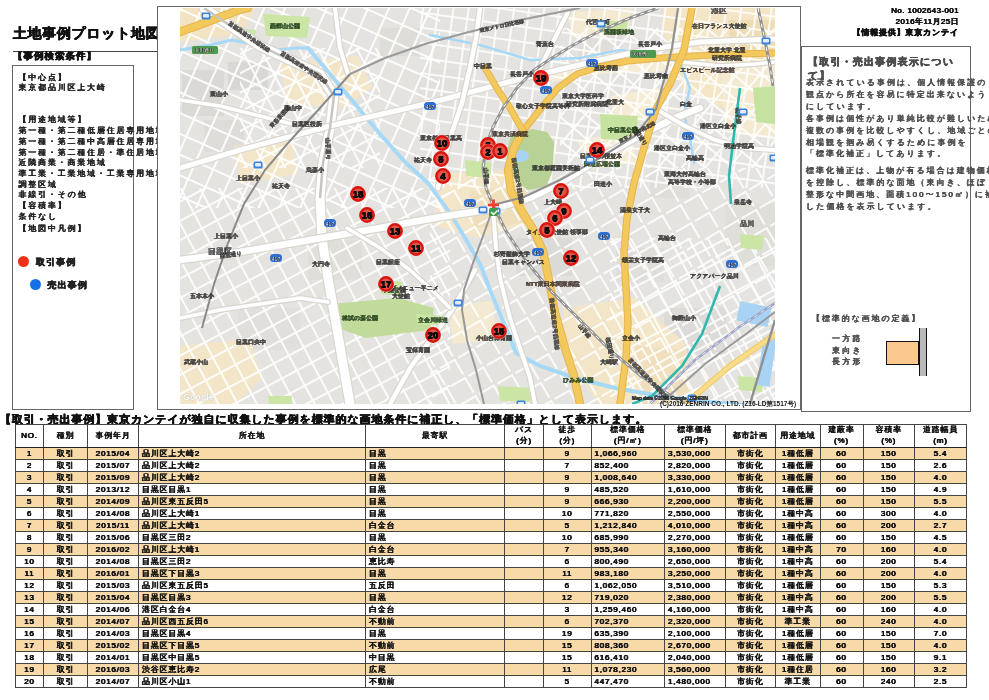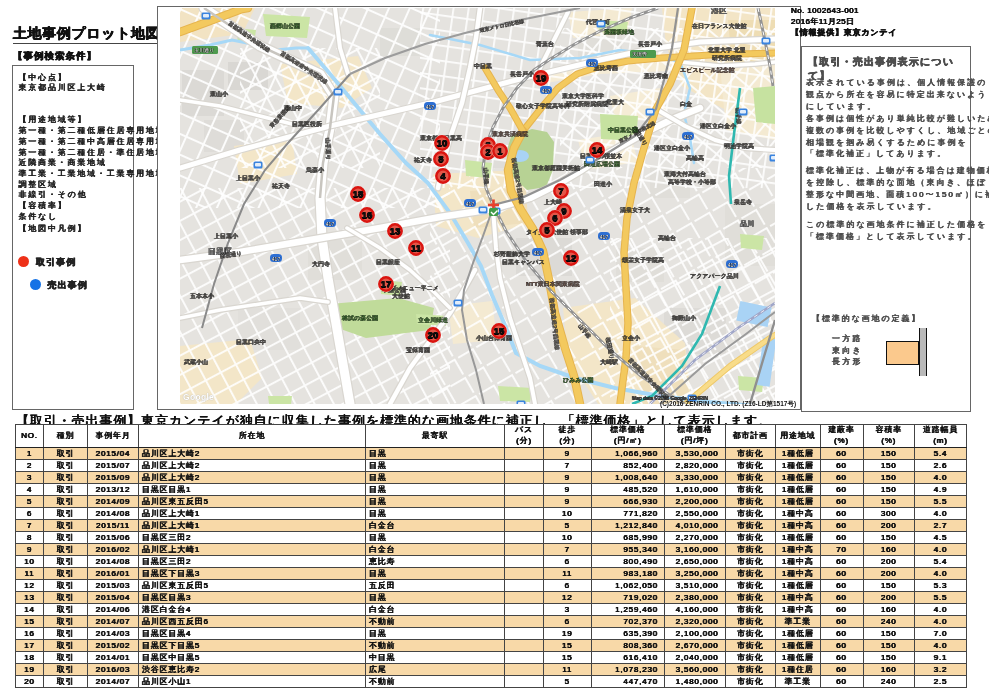--- a/index.html
+++ b/index.html
@@ -1,41 +1,41 @@
 <!DOCTYPE html>
 <html><head><meta charset="utf-8"><style>
 * {margin:0;padding:0;box-sizing:border-box;text-shadow:0.4px 0 0 currentColor,-0.4px 0 0 currentColor,0 0.4px 0 currentColor}
 html,body {width:989px;height:700px;background:#fff;font-family:"Liberation Sans",sans-serif;position:relative;overflow:hidden}
 .abs {position:absolute}
 #title {left:13px;top:25px;font-size:14px;font-weight:bold;letter-spacing:0.6px;color:#111}
-#title u {text-decoration:none;border-bottom:1.5px solid #444;padding-bottom:2px}
+#title u {text-decoration:none;border-bottom:1.5px solid #444;padding-bottom:10px}
 #cond {left:13px;top:50px;font-size:9.5px;font-weight:bold;color:#111;letter-spacing:1px}
 #lbox {left:11.5px;top:64.5px;width:122px;height:345px;border:1px solid #666;background:#fff}
 #lbox .txt {position:absolute;left:6px;top:7px;font-size:8px;line-height:10.72px;color:#222;white-space:nowrap;letter-spacing:1.8px}
 .dot {display:inline-block;width:11px;height:11px;border-radius:50%;vertical-align:-2px;margin-right:7px}
 #mapbox {left:157px;top:6px;width:644px;height:403.5px;border:1px solid #666;background:#fff}
 #mapwrap {position:absolute;left:21.5px;top:0.5px;width:595px;height:396px;overflow:hidden}
 #zen {left:660px;top:400px;font-size:6.5px;color:#111;font-weight:bold;text-shadow:none}
-#hdr {left:791px;top:5px;width:168px;font-size:8px;line-height:11.2px;color:#111;letter-spacing:0.4px}
+#hdr {left:791px;top:5px;width:168px;text-align:right;font-size:8px;line-height:11.2px;color:#111;letter-spacing:0.4px}
 #rbox {left:801px;top:46px;width:170px;height:366px;border:1px solid #666;background:#fff;color:#4e4e4e}
 #rbox .h {position:absolute;left:6px;top:8px;font-size:10px;font-weight:bold;letter-spacing:1.2px}
 #rbox .p {position:absolute;left:4px;font-size:8px;line-height:11.9px;white-space:nowrap;letter-spacing:2px}
 #rbox .h2 {position:absolute;left:10px;top:266px;font-size:8px;font-weight:normal;letter-spacing:1.9px}
 #rbox .d {position:absolute;left:30px;top:286px;font-size:8px;line-height:11.7px;letter-spacing:2.2px}
 #parcel {position:absolute;left:84px;top:294px;width:33px;height:24px;background:#fbc98d;border:1.8px solid #111}
 #roadbar {position:absolute;left:116.5px;top:281px;width:8px;height:48px;background:#b9b9b9;border-left:1.6px solid #111;border-right:1.6px solid #111}
-#caption {left:16px;top:412px;font-size:13px;font-weight:normal;color:#111;letter-spacing:0.9px}
+#caption {left:0;top:412px;font-size:11px;font-weight:bold;color:#111;letter-spacing:0.9px}
 table {position:absolute;left:15px;top:424px;width:951px;border-collapse:collapse;table-layout:fixed;font-size:8px;color:#111}
 table {border:1.4px solid #222}
 td,th {border:1px solid #444;overflow:hidden;white-space:nowrap;font-weight:normal;letter-spacing:0.8px}
 thead th {height:22.5px;background:#fff;text-align:center;vertical-align:middle;padding:0;line-height:10.5px}
 tbody td {height:11.8px;padding:0 3px}
 thead th {border-bottom:1.4px solid #222}
 tr.od td {background:#f8d9a8}
-.c {text-align:center} .l {text-align:left} .r {text-align:right;padding-right:6px}
+.c {text-align:center} .l {text-align:left} .r {text-align:left;padding-right:6px}
 </style></head>
 <body>
 <div class="abs" id="title"><u>土地事例プロット地図</u></div>
 <div class="abs" id="cond">【事例検索条件】</div>
 <div class="abs" id="lbox">
   <div class="txt">【中心点】<br>東京都品川区上大崎<br>&nbsp;<br>&nbsp;<br>【用途地域等】<br>第一種・第二種低層住居専用地域<br>第一種・第二種中高層住居専用地域<br>第一種・第二種住居・準住居地域<br>近隣商業・商業地域<br>準工業・工業地域・工業専用地域<br>調整区域<br>非線引・その他<br>【容積率】<br>条件なし</div>
   <div class="txt" style="top:158px;font-weight:normal">【地図中凡例】</div>
   <div style="position:absolute;left:5.5px;top:190px;font-size:9px;font-weight:bold;color:#222;letter-spacing:1.1px"><span class="dot" style="background:#ee3118"></span>取引事例</div>
   <div style="position:absolute;left:17px;top:213px;font-size:9px;font-weight:bold;color:#222;letter-spacing:1.1px"><span class="dot" style="background:#1472e6"></span>売出事例</div>
 </div>
@@ -422,21 +422,20 @@
 <text x="452" y="392" style="font:5px 'Liberation Sans';fill:#5b5b5b">Map data ©2016 Google, ZENRIN</text>
 </svg>
     </div>
   </div>
 <div class="abs" id="zen">(C)2016 ZENRIN CO., LTD. (Z16-LD第1517号)</div>
 <div class="abs" id="hdr">No. 1002643-001<br>2016年11月25日<br><b style="letter-spacing:0.8px">【情報提供】東京カンテイ</b></div>
 <div class="abs" id="rbox">
   <div class="h">【取引・売出事例表示について】</div>
   <div class="p" style="top:30px">表示されている事例は、個人情報保護の<br>観点から所在を容易に特定出来ないよう<br>にしています。<br>各事例は個性があり単純比較が難しいため、<br>複数の事例を比較しやすくし、地域ごとの<br>相場観を掴み易くするために事例を<br>「標準化補正」してあります。</div>
   <div class="p" style="top:118px">標準化補正は、上物が有る場合は建物価格<br>を控除し、標準的な面地（東向き、ほぼ<br>整形な中間画地、面積100〜150㎡）に補正<br>した価格を表示しています。</div>
-  <div class="p" style="top:172px">この標準的な画地条件に補正した価格を<br>「標準価格」として表示しています。</div>
   <div class="h2">【標準的な画地の定義】</div>
   <div class="d">一方路<br>東向き<br>長方形</div>
   <div id="parcel"></div>
     <div id="roadbar"></div>
 </div>
 <div class="abs" id="caption">【取引・売出事例】東京カンテイが独自に収集した事例を標準的な画地条件に補正し、「標準価格」として表示します。</div>
 <table>
 <colgroup>
       <col style="width:28px">
       <col style="width:44px">

